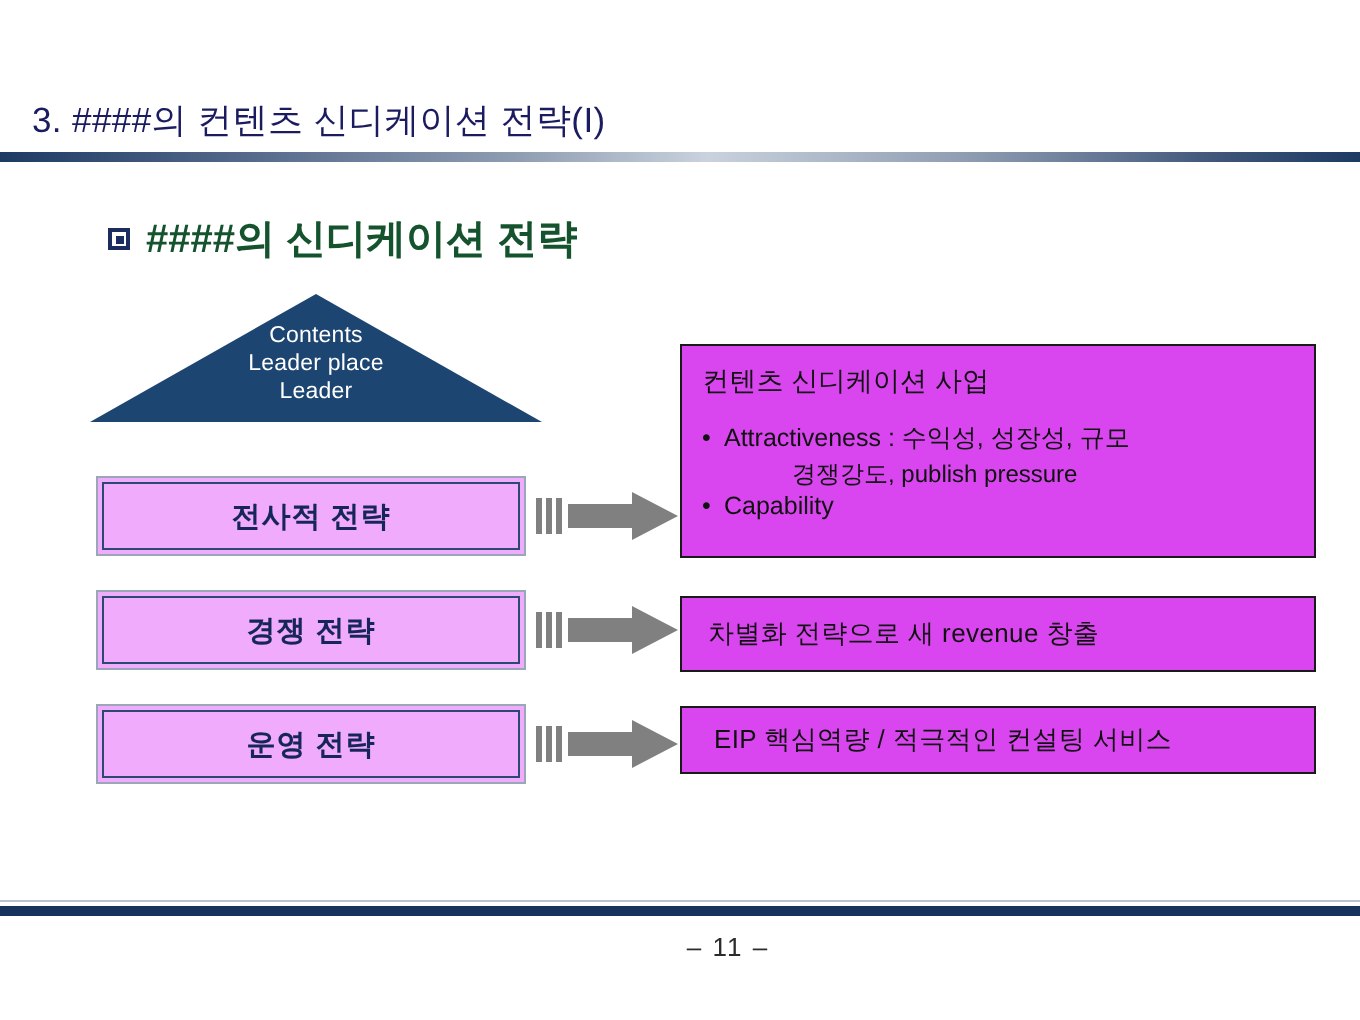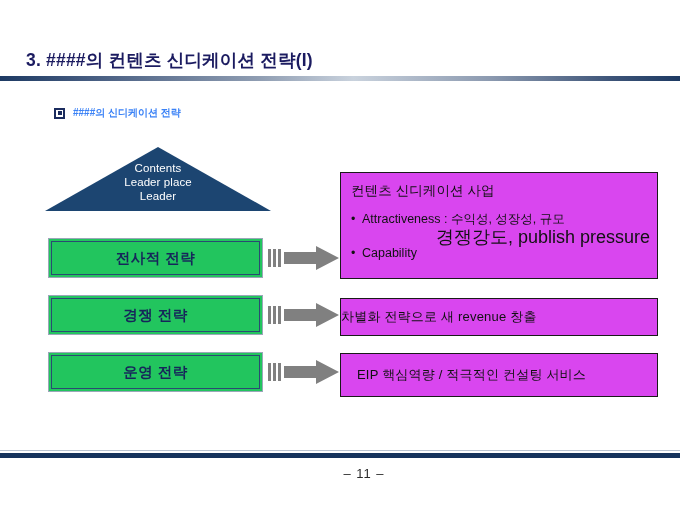--- a/index.html
+++ b/index.html
@@ -12,24 +12,24 @@
     height: 510px;
     position: relative;
     overflow: hidden;
     font-family: "Liberation Sans", "DejaVu Sans", sans-serif;
     color: #1b1b5e;
   }
 
   
   .slide-title {
     position: absolute;
-    left: 26px;
+    left: 16px;
     top: 48px;
     font-size: 17.5px;
-    font-weight: 700;
+    font-weight: 400;
     letter-spacing: 0.2px;
     color: #1b1b60;
     white-space: nowrap;
   }
 
   
   .header-rule {
     position: absolute;
     left: 0;
     top: 76px;
@@ -66,23 +66,23 @@
   .subtitle-bullet::after {
     content: "";
     position: absolute;
     left: 1.5px;
     top: 1.5px;
     right: 1.5px;
     bottom: 1.5px;
     background: #1b2c5e;
   }
   .subtitle-text {
-    font-size: 10px;
+    font-size: 20px;
     font-weight: 700;
-    color: #3b82f6;
+    color: #14532d;
     white-space: nowrap;
   }
 
   
   .triangle-wrap {
     position: absolute;
     left: 45px;
     top: 147px;
     width: 226px;
     height: 64px;
@@ -105,21 +105,21 @@
     line-height: 14px;
     letter-spacing: 0.1px;
   }
 
   
   .left-box {
     position: absolute;
     left: 48px;
     width: 215px;
     height: 40px;
-    background: #22c55e;
+    background: #f0abfc;
     border: 1px solid #9aa7b8;
     box-sizing: border-box;
     display: flex;
     align-items: center;
     justify-content: center;
   }
   .left-box .inner {
     position: absolute;
     left: 2px;
     top: 2px;
@@ -163,24 +163,25 @@
   .right-panel-1 {
     top: 172px;
     height: 107px;
     padding: 9px 10px 0 10px;
   }
   .right-panel-2 {
     top: 298px;
     height: 38px;
     display: flex;
     align-items: center;
+    padding-left: 13px;
   }
   .right-panel-3 {
     top: 353px;
-    height: 44px;
+    height: 34px;
     display: flex;
     align-items: center;
     padding-left: 16px;
   }
   .panel-heading {
     font-size: 13.5px;
     color: #111111;
     margin-bottom: 11px;
     letter-spacing: 0.1px;
   }
@@ -195,23 +196,23 @@
     flex: none;
     width: 9px;
     margin-right: 2px;
     font-size: 12.5px;
     line-height: 16px;
     color: #111111;
   }
   .bullet-main { white-space: nowrap; }
   .bullet-cont {
     margin-top: 2px;
-    margin-left: 85px;
+    margin-left: 45px;
     white-space: nowrap;
-    font-size: 18px;
+    font-size: 12px;
     line-height: 16px;
     color: #111111;
   }
   .panel-line-text {
     font-size: 13px;
     color: #111111;
     letter-spacing: 0.2px;
     white-space: nowrap;
   }
 

